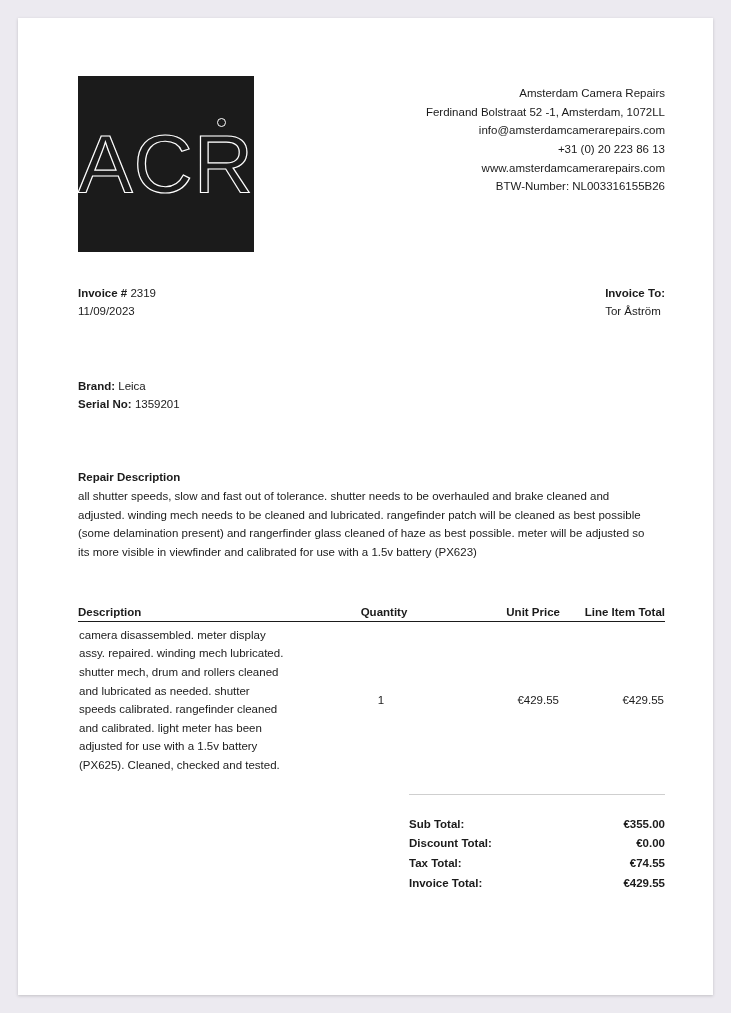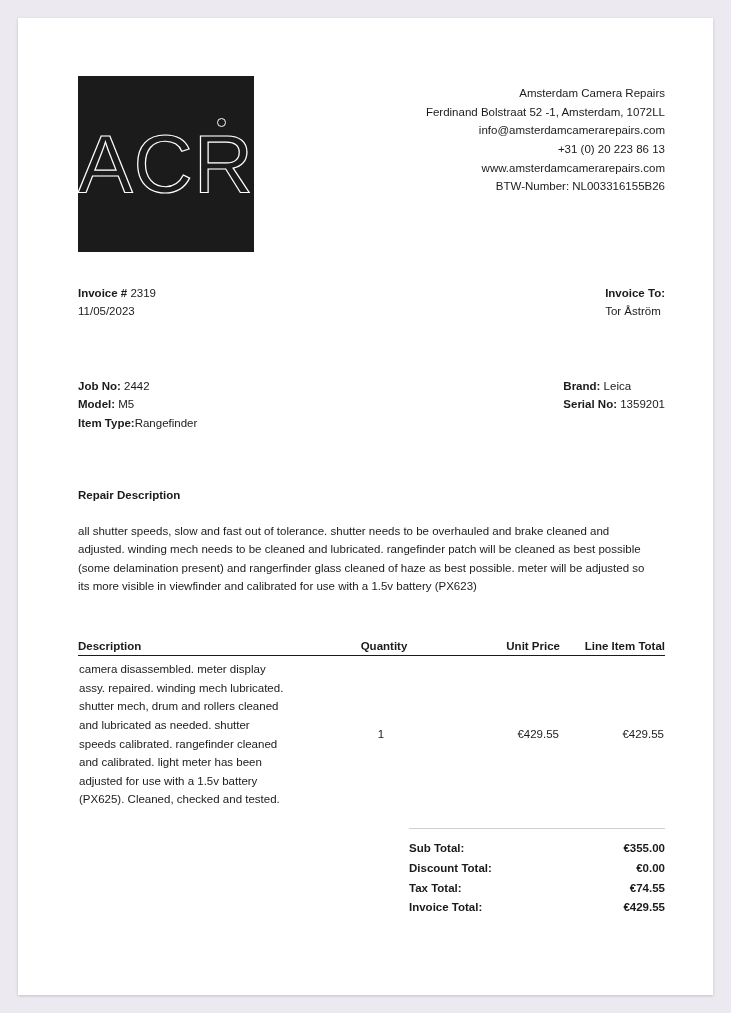--- a/index.html
+++ b/index.html
@@ -90,21 +90,21 @@
 
   
   .repair {
     margin-top: 54px;
     font-size: 11.5px;
     color: #1b1b1b;
     line-height: 1.62;
   }
   .repair-title {
     font-weight: bold;
-    margin-bottom: 17px;
+    margin-bottom: 1px;
   }
   .repair-body { max-width: 580px; }
 
   
   .items {
     margin-top: 44px;
     width: 100%;
     border-collapse: collapse;
     font-size: 11.5px;
     color: #1b1b1b;
@@ -131,21 +131,21 @@
 
   
   .totals-wrap {
     margin-top: 18px;
     display: flex;
     justify-content: flex-end;
   }
   .totals {
     width: 256px;
     border-top: 1px solid #cfcfcf;
-    padding-top: 10px;
+    padding-top: 20px;
     font-size: 11.5px;
     color: #1b1b1b;
   }
   .total-line {
     display: flex;
     justify-content: space-between;
     font-weight: bold;
     line-height: 1.72;
   }
   .total-line .val { text-align: right; }
@@ -170,42 +170,29 @@
         <div>BTW-Number: NL003316155B26</div>
       </div>
     </div>
 
     <div class="meta-row invoice-row">
       <div class="meta-left">
         <div>
           <b>Invoice #</b>
           <span>2319</span>
         </div>
-        <div>11/05/2023</div>
+        <div>11/09/2023</div>
       </div>
       <div class="meta-right">
         <div><b>Invoice To:</b></div>
         <div>Tor Åström</div>
       </div>
     </div>
 
     <div class="meta-row job-row">
-      <div class="meta-left">
-        <div>
-          <b>Job No:</b>
-          <span>2442</span>
-        </div>
-        <div>
-          <b>Model:</b>
-          <span>M5</span>
-        </div>
-        <div>
-          <b>Item Type:</b><span>Rangefinder</span>
-        </div>
-      </div>
       <div class="meta-right">
         <div>
           <b>Brand:</b>
           <span>Leica</span>
         </div>
         <div>
           <b>Serial No:</b>
           <span>1359201</span>
         </div>
       </div>

